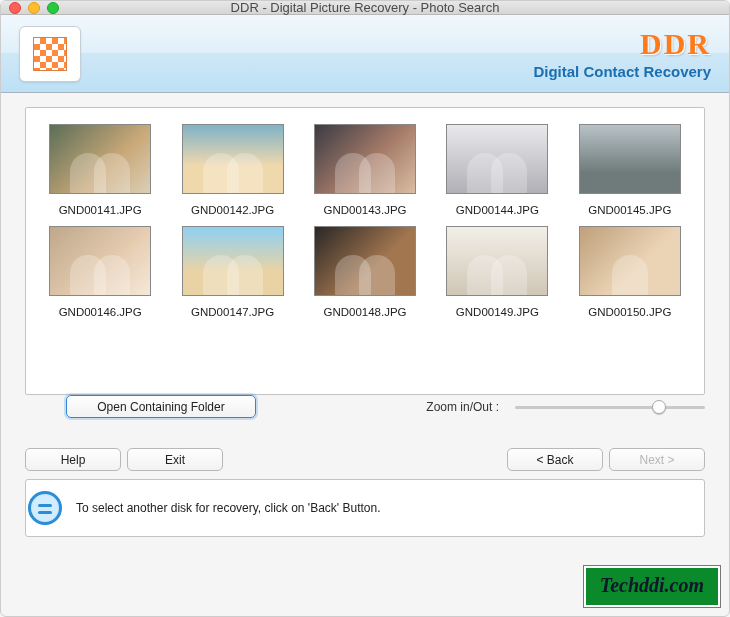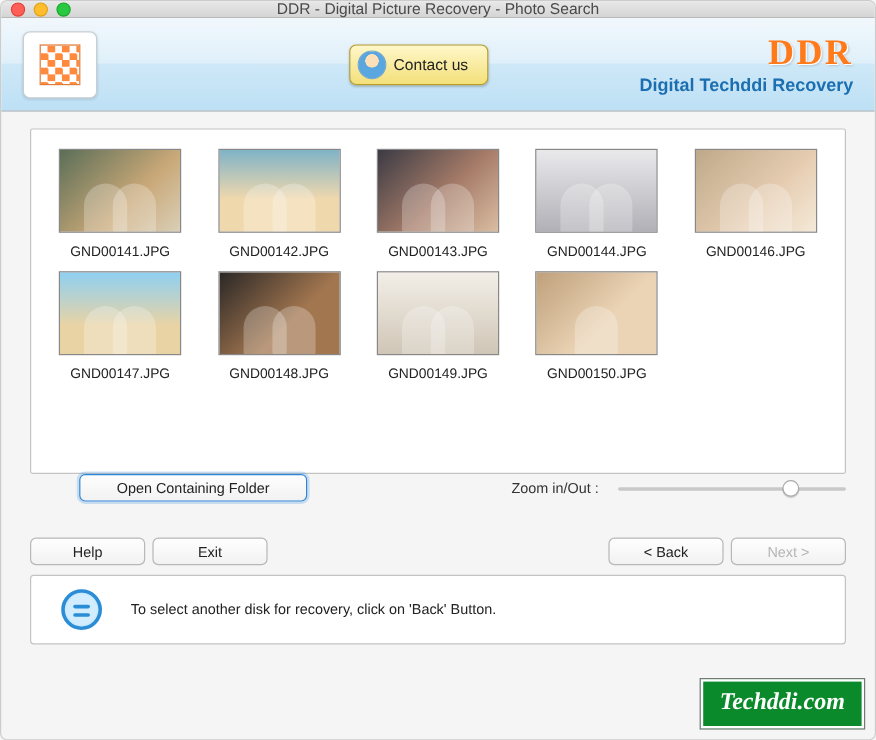--- a/index.html
+++ b/index.html
@@ -216,43 +216,43 @@
 .mac-btn.wide { width: 96px; }
 .mac-btn.disabled { color: #b6b6b6; }
 .info-box {
   margin-top: 8px;
   border: 1px solid #c3c3c3;
   background: #fff;
   border-radius: 3px;
   height: 58px;
   display: flex;
   align-items: center;
-  padding: 0 25px;
-  gap: 24px;
+  padding: 0 2px;
+  gap: 14px;
 }
 .info-icon {
   width: 34px; height: 34px;
   border-radius: 50%;
   border: 3px solid #2a8dd6;
   position: relative;
   background: radial-gradient(circle,#d2edff 60%,#a7d8f6);
 }
 .info-icon::before, .info-icon::after{
   content:"";position:absolute;background:#2a8dd6;border-radius:2px;
 }
 .info-icon::before{left:7px;right:7px;top:10px;height:3px;}
 .info-icon::after{left:7px;right:7px;top:17px;height:3px;}
 .info-text { font-size: 12px; color: #222; }
 .watermark {
   position: absolute;
   right: 10px;
   bottom: 10px;
   background: #0a8a2a;
   border: 2px solid #fff;
-  color: #ffffff;
+  color: #0f172a;
   font-size: 20px;
   font-weight: 700;
   font-style: italic;
   padding: 6px 14px 8px 14px;
   font-family: Georgia, serif;
   box-shadow: 0 0 0 1px #777;
 }
 </style>
 </head>
 <body>
@@ -263,27 +263,23 @@
     <span class="tl-min"></span>
     <span class="tl-max"></span>
   </div>
   <div class="titlebar-title">DDR - Digital Picture Recovery - Photo Search</div>
 </div>
 
 <div class="header">
   <div class="logo-box">
     <div class="logo-icon"></div>
   </div>
-  <button class="contact-btn">
-    <span class="contact-icon"></span>
-    <span>Contact us</span>
-  </button>
   <div class="brand">
     <div class="brand-ddr">DDR</div>
-    <div class="brand-sub">Digital Techddi Recovery</div>
+    <div class="brand-sub">Digital Contact Recovery</div>
   </div>
 </div>
 
 <div class="content">
 
   <div class="thumb-panel">
     <div class="thumb-grid">
       <div class="thumb-cell">
         <div class="thumb-img p1">
             <div class="person"></div>
@@ -304,20 +300,24 @@
             <div class="person"></div>
           </div>
         <div class="thumb-label">GND00143.JPG</div>
       </div>
       <div class="thumb-cell">
         <div class="thumb-img p4">
             <div class="person"></div>
             <div class="person"></div>
           </div>
         <div class="thumb-label">GND00144.JPG</div>
+      </div>
+      <div class="thumb-cell">
+        <div class="thumb-img p5"></div>
+        <div class="thumb-label">GND00145.JPG</div>
       </div>
       <div class="thumb-cell">
         <div class="thumb-img p6">
             <div class="person"></div>
             <div class="person"></div>
           </div>
         <div class="thumb-label">GND00146.JPG</div>
       </div>
       <div class="thumb-cell">
         <div class="thumb-img p7">

